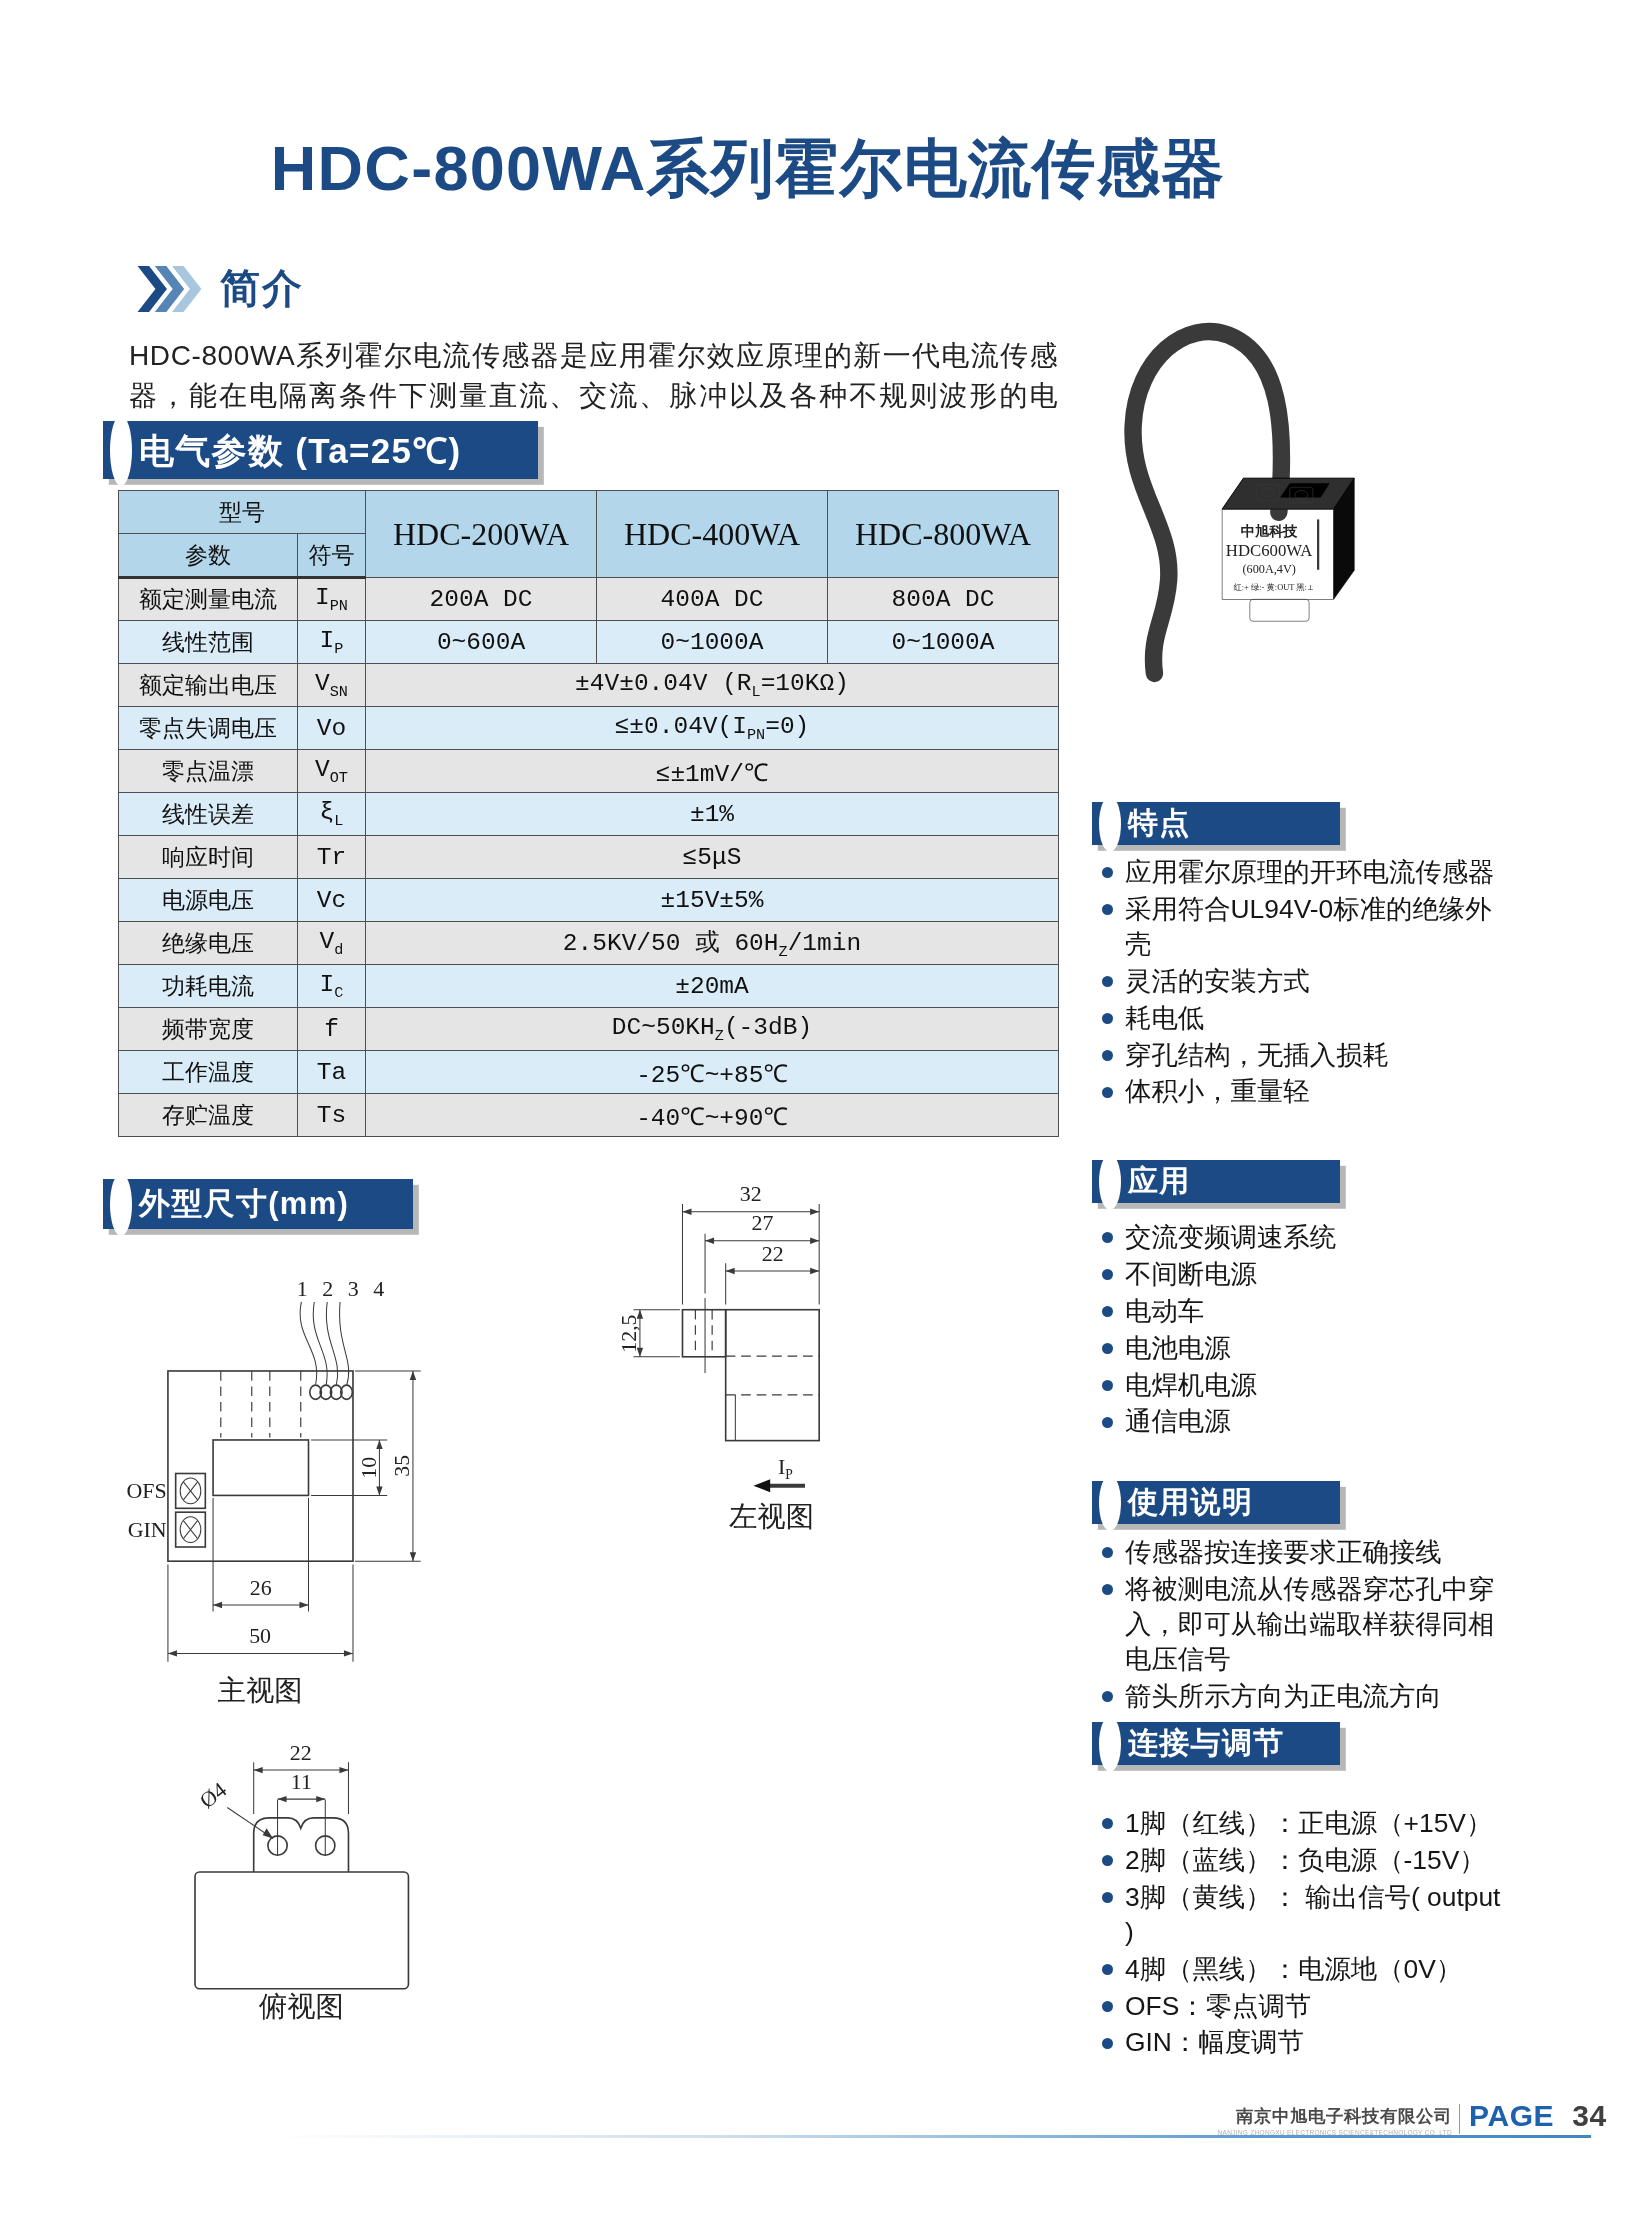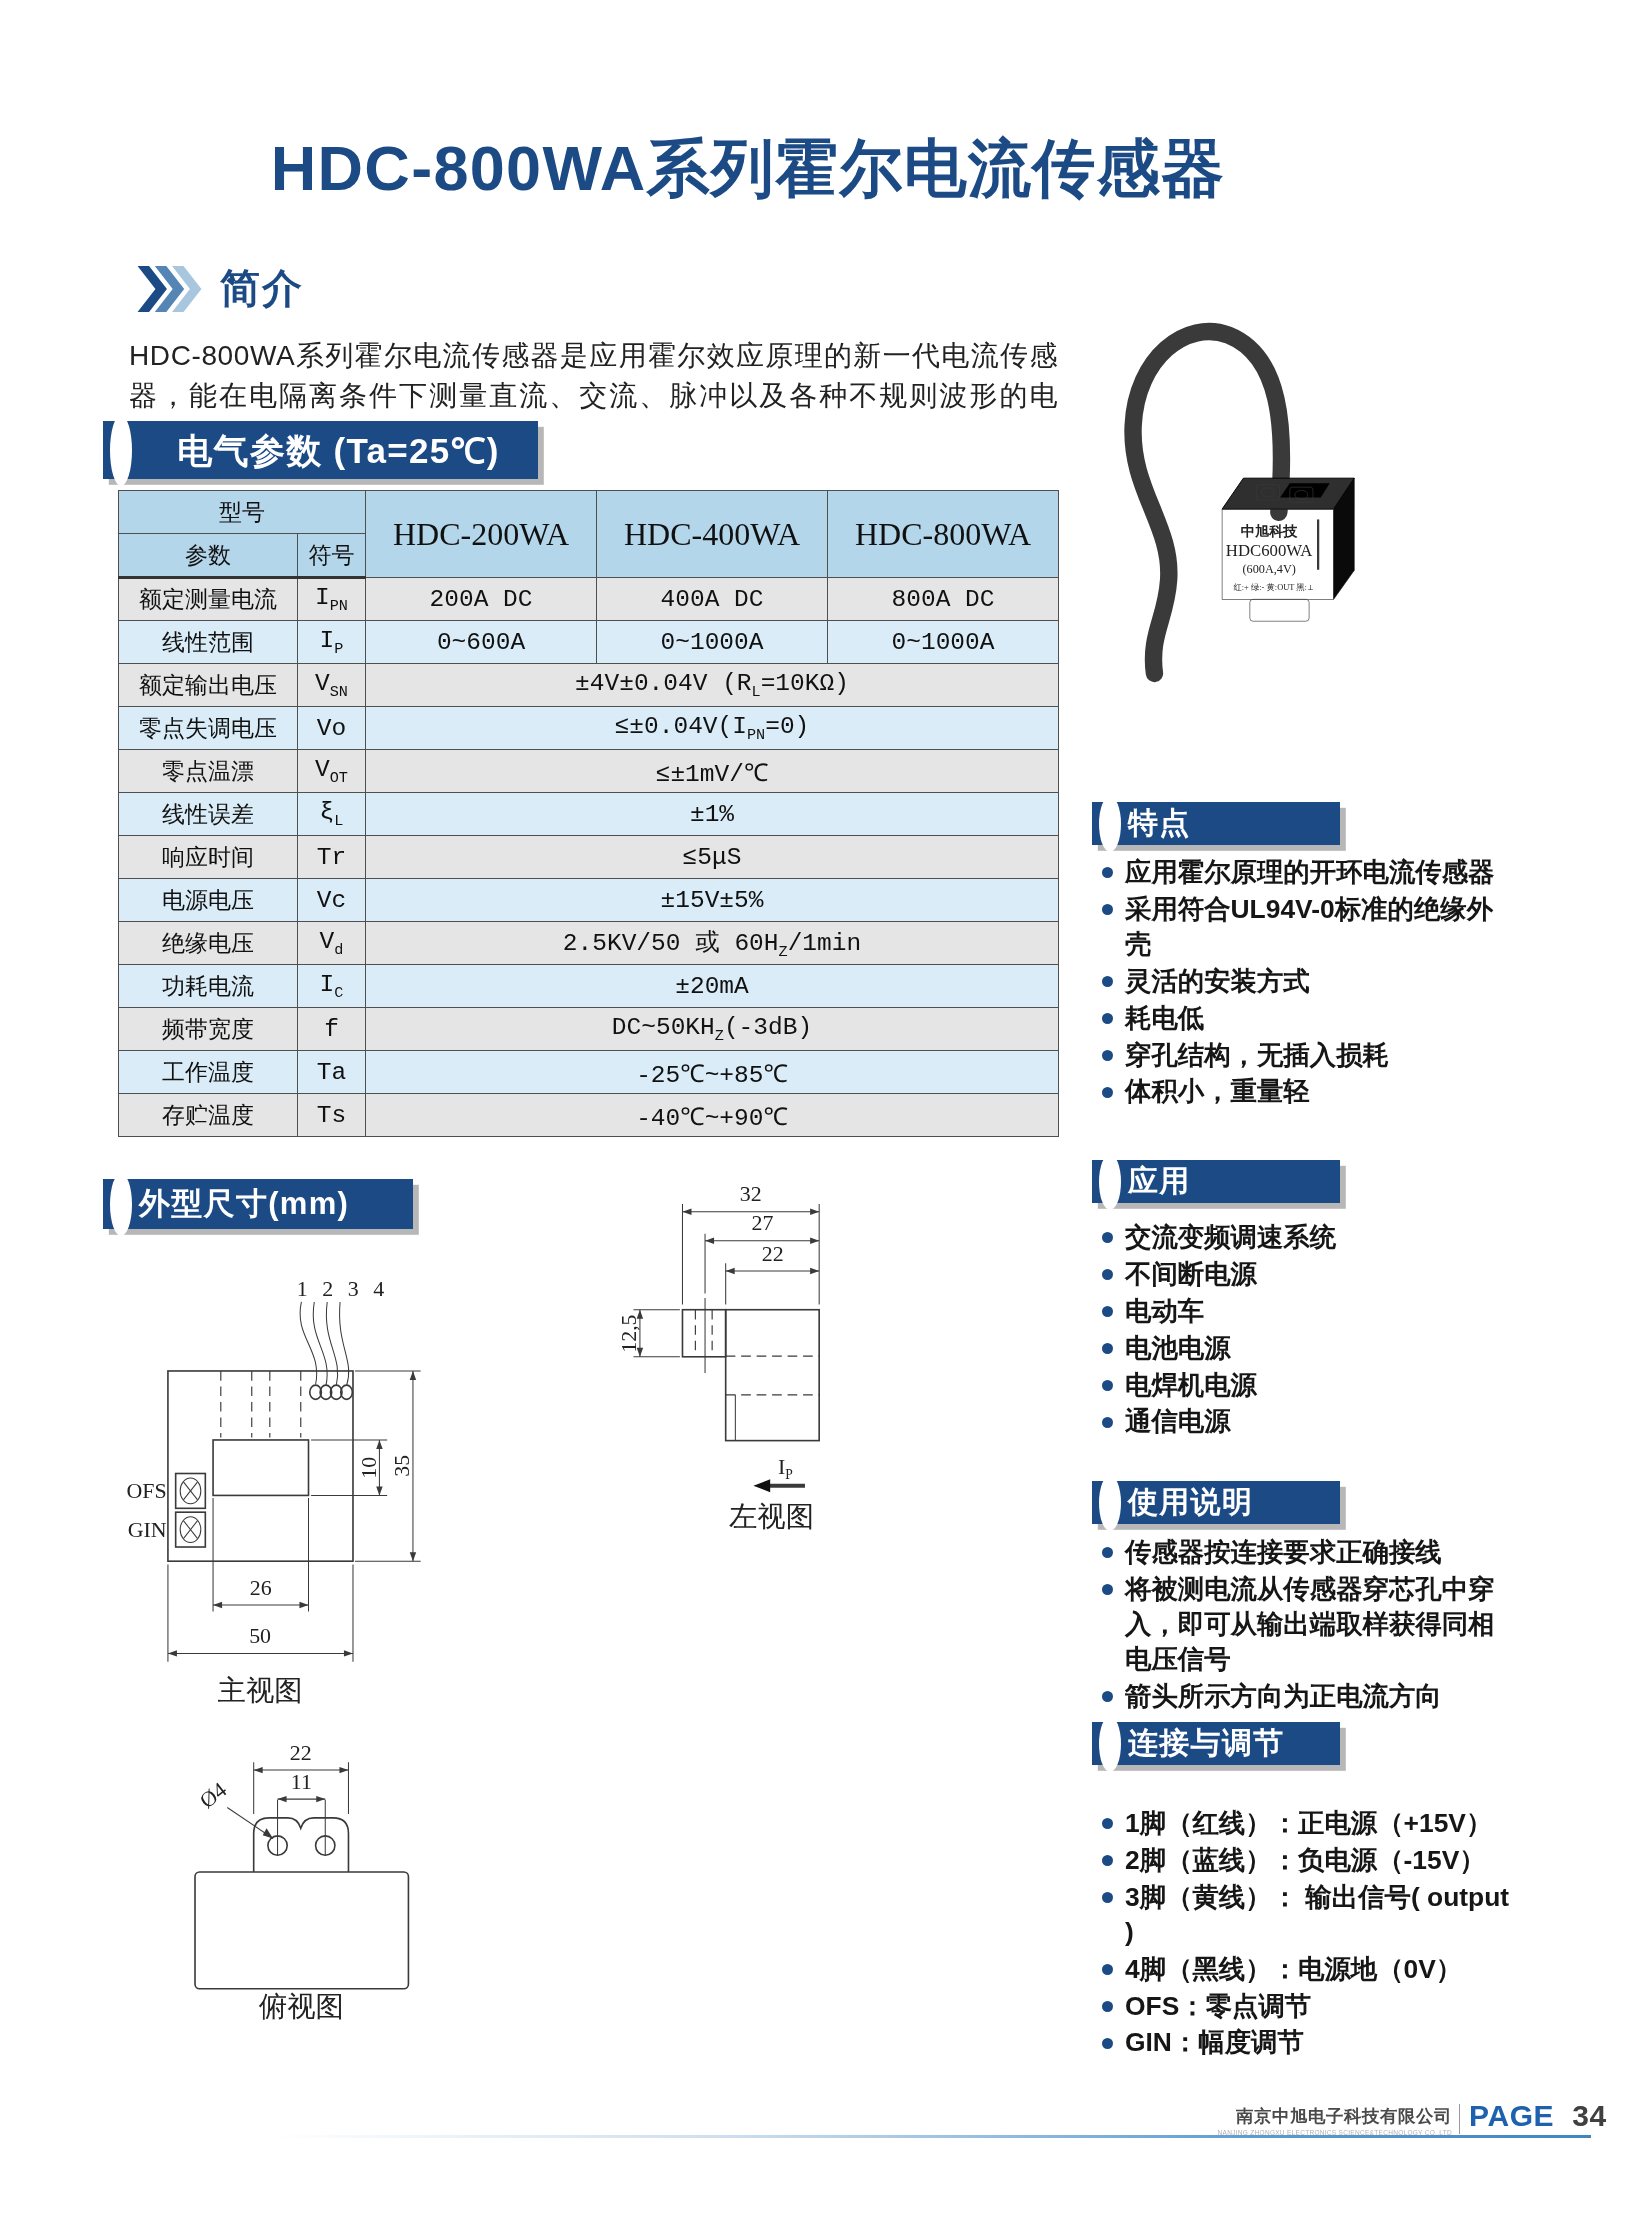--- a/index.html
+++ b/index.html
@@ -12,40 +12,40 @@
   .intro-head{position:absolute;left:137px;top:261px;display:flex;align-items:center;justify-content:flex-end;}
   .intro-head .txt{font-size:40px;font-weight:bold;color:#1b4a85;margin-left:18px;letter-spacing:1.9px;}
   .intro-text{position:absolute;left:129px;top:308px;width:929px;font-size:28px;line-height:40px;
               color:#222;letter-spacing:0.6px;text-align:justify;}
   
   .band{position:absolute;background:#1b4a85;color:#fff;font-weight:bold;display:flex;
         align-items:center;box-shadow:5.8px 5.8px 0 #b7b7b7;}
   .band::before{content:'';position:absolute;left:6.5px;top:-6.5px;bottom:-6.5px;width:22px;
         background:#fff;border-radius:50%;}
   .band span{position:relative;z-index:2;padding-left:36px;letter-spacing:1.3px;white-space:nowrap;}
-  .band-e{left:103px;top:421px;width:435px;height:58px;font-size:35px;justify-content:center;}
+  .band-e{left:103px;top:421px;width:435px;height:58px;font-size:35px;}
   .band-d{left:103px;top:1179px;width:310px;height:50px;font-size:31px;}
   .band-r{left:1092px;width:248px;height:43px;font-size:30px;}
   
   .etable{position:absolute;left:118px;top:490px;width:940px;border-collapse:collapse;
           table-layout:fixed;background:#e5e5e5;}
   .etable td{border:1.6px solid #4f4f4f;text-align:center;vertical-align:middle;padding:0;
              font-size:23px;color:#111;}
   .etable tr{height:43px;}
   .etable tr.h1{height:43px;} .etable tr.h2{height:44px;}
   .etable .hd{background:#b3d6ea;}
   .etable tr.h2 td{border-bottom:3.2px solid #333;}
   .etable .model{font-family:"Liberation Serif",serif;font-size:32px;}
   .etable .psym,.etable .pval{font-family:Liberation Mono, monospace;font-size:24.5px;}
   .etable tr.alt{background:#daecf7;}
   sub{font-size:0.62em;}
   
   .rlist{position:absolute;left:1097px;width:419px;list-style:none;margin:0;padding:0;
          font-size:26.4px;line-height:35px;color:#161616;}
-  .rlist li{position:relative;padding-left:28px;margin-bottom:1.9px;font-weight:bold;}
+  .rlist li{position:relative;padding-left:28px;margin-bottom:1.9px;}
   .rlist li::before{content:'';position:absolute;left:5.2px;top:12.3px;width:11px;height:11px;
          border-radius:50%;background:#1b4a85;}
   
   .draw line,.draw path,.draw rect,.draw circle,.draw ellipse{stroke:#3a3a3a;fill:none;}
   .draw .thin{stroke-width:1.6;} .draw .med{stroke-width:2.5;} .draw .dash{stroke-width:1.8;stroke-dasharray:15 9;}
   .draw .ah{fill:#3a3a3a;stroke:none;}
   .draw text{fill:#222;stroke:none;font-family:"Liberation Serif",serif;}
   .draw .dim{font-size:34px;} .draw .vlabel{font-size:44px;font-family:"Liberation Sans",sans-serif;}
   
   .footer-co{position:absolute;left:1155px;top:2104px;width:297px;text-align:right;}

